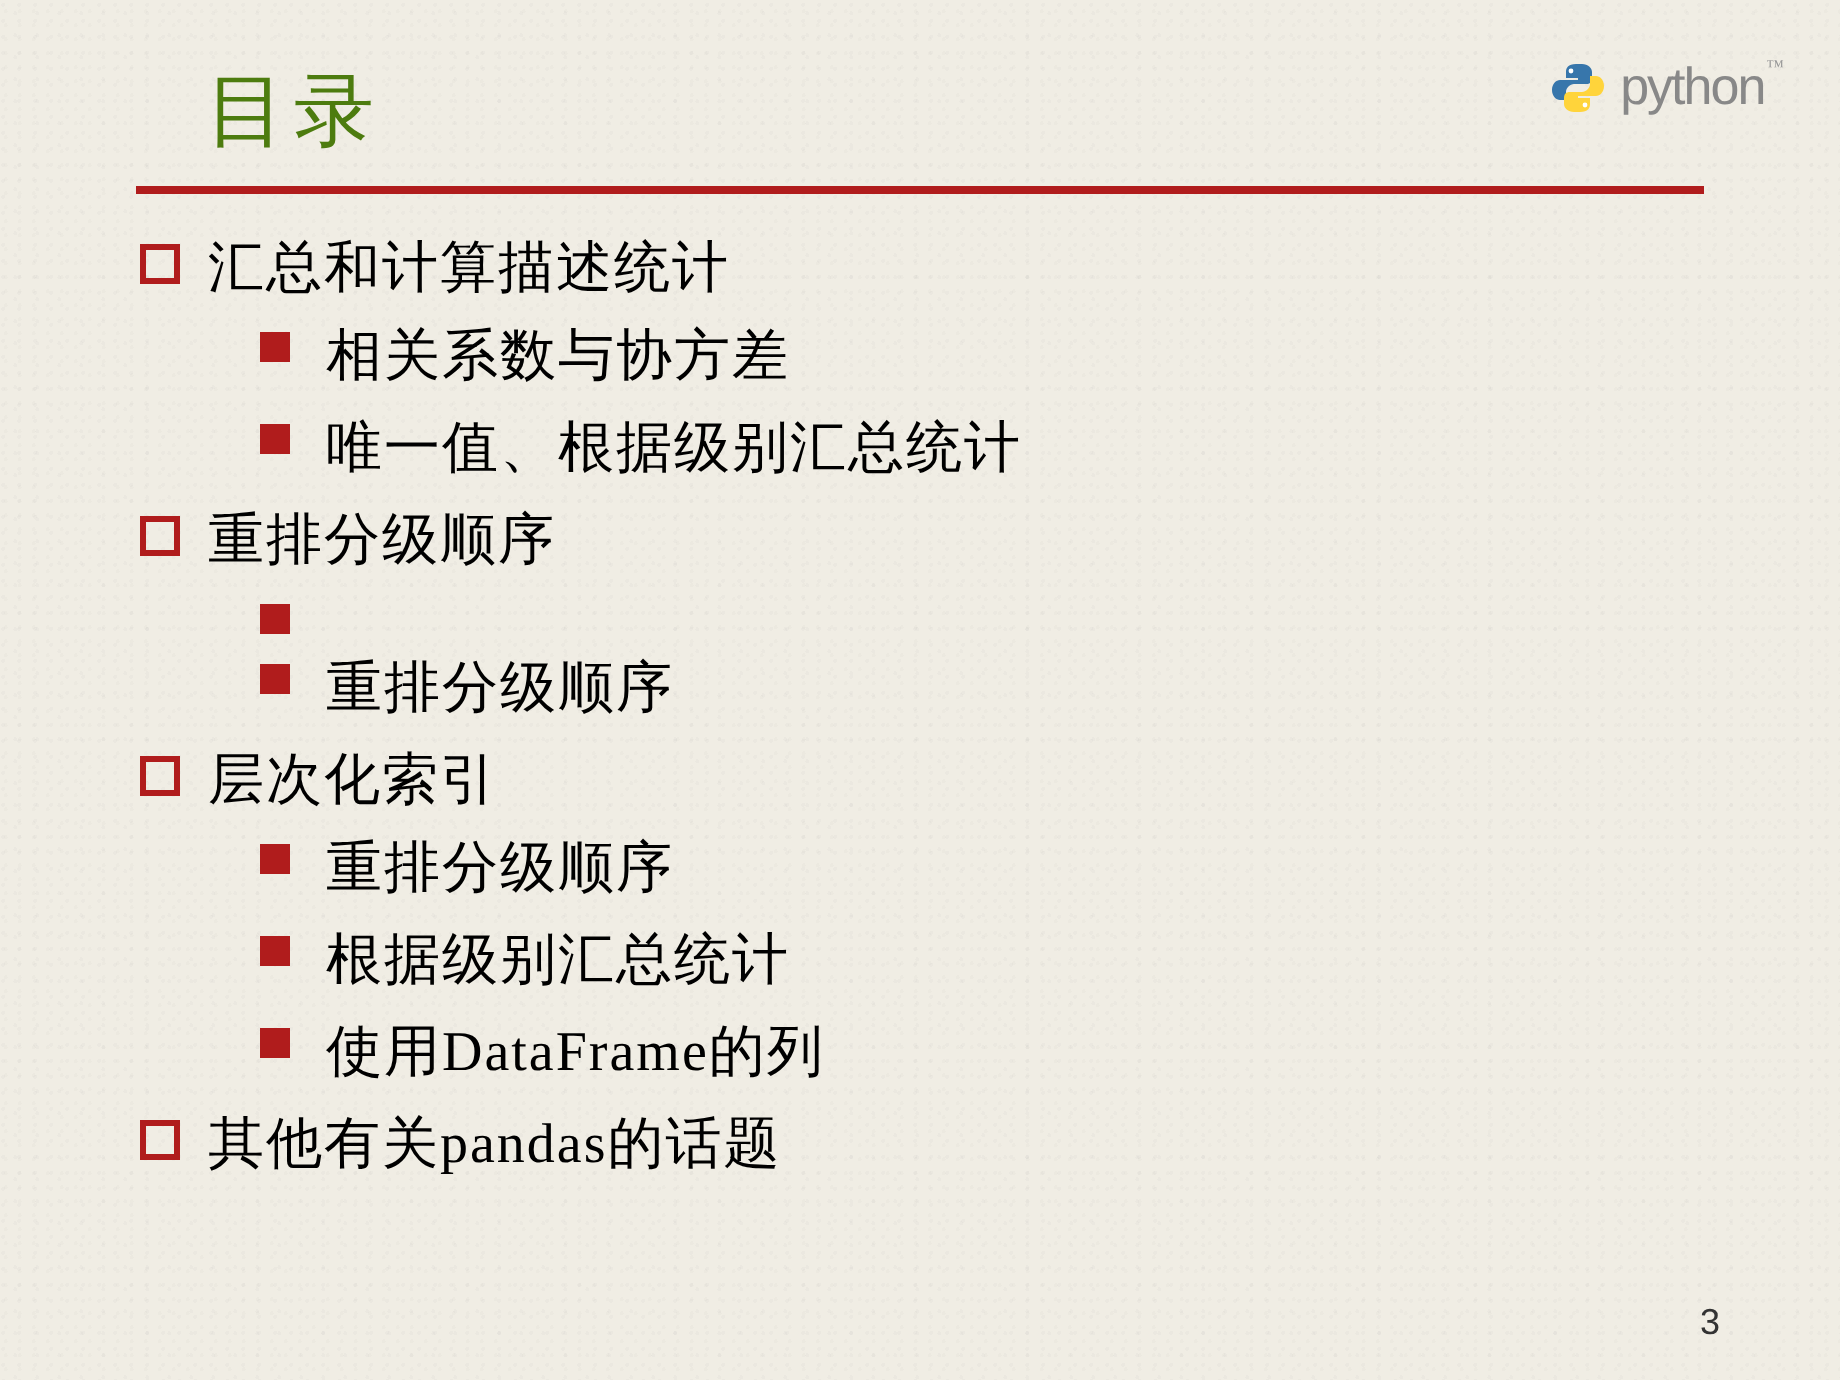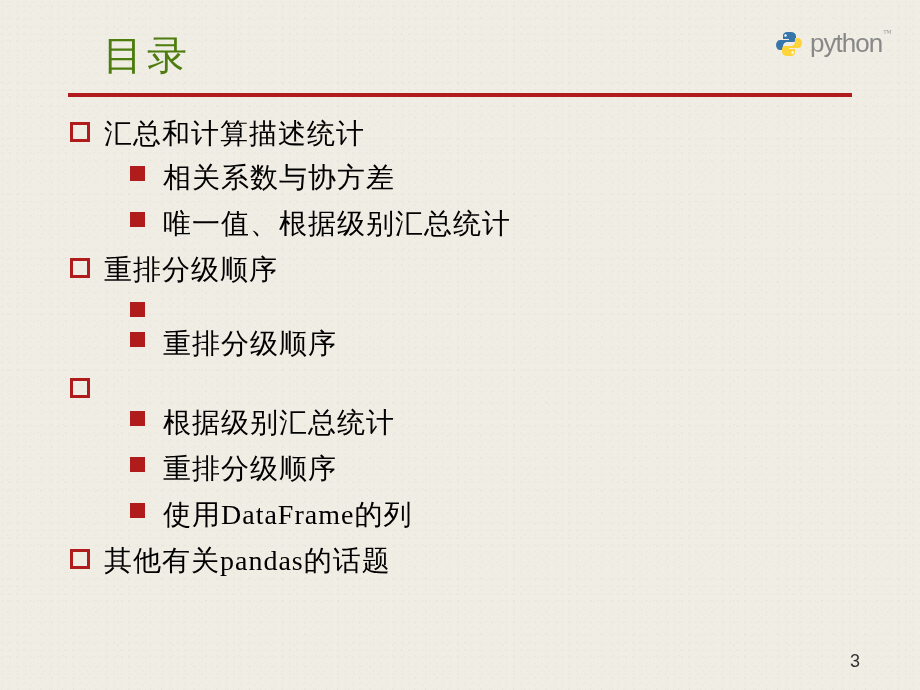--- a/index.html
+++ b/index.html
@@ -167,29 +167,30 @@
         <div class="square-fill"></div>
       </div>
       <div class="level2">
         <div class="square-fill"></div>
         <div class="level2-text">重排分级顺序</div>
       </div>
     </div>
 
     <div class="level1">
       <div class="square-open"></div>
+      <div class="level1-text">层次化索引</div>
     </div>
     <div class="level2-group">
       <div class="level2">
         <div class="square-fill"></div>
+        <div class="level2-text">重排分级顺序</div>
+      </div>
+      <div class="level2">
+        <div class="square-fill"></div>
         <div class="level2-text">根据级别汇总统计</div>
-      </div>
-      <div class="level2">
-        <div class="square-fill"></div>
-        <div class="level2-text">重排分级顺序</div>
       </div>
       <div class="level2">
         <div class="square-fill"></div>
         <div class="level2-text">使用DataFrame的列</div>
       </div>
     </div>
 
     <div class="level1">
       <div class="square-open"></div>
       <div class="level1-text">其他有关pandas的话题</div>

